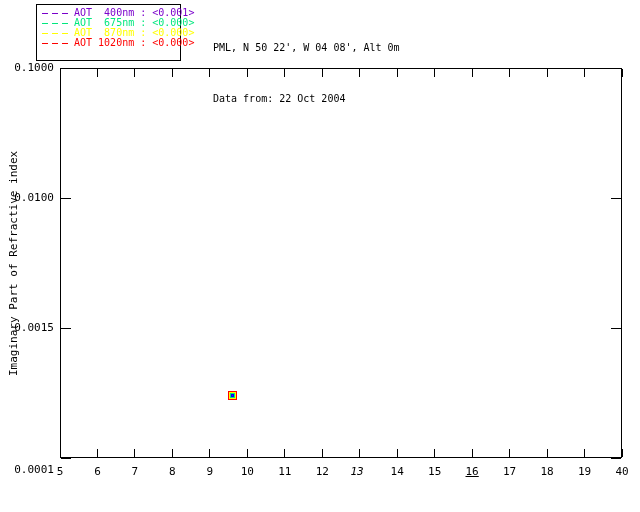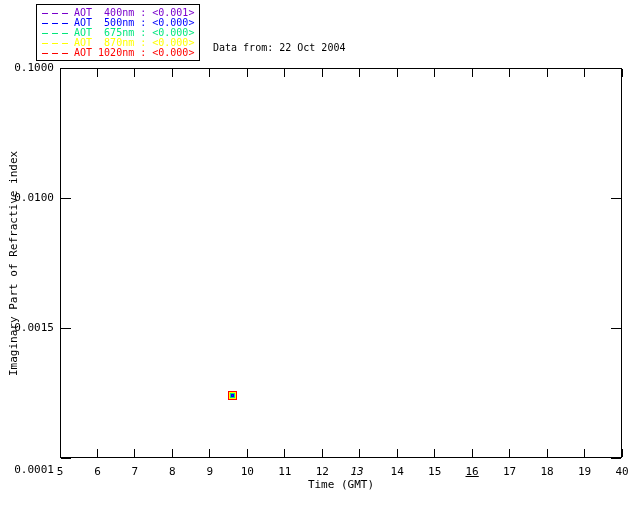--- a/index.html
+++ b/index.html
@@ -1,21 +1,21 @@
 <!DOCTYPE html>
 <html><head>
 <meta charset="utf-8">
 <style>
   html,body{margin:0;padding:0;background:#fff;}
   .canvas{
     position:relative;width:640px;height:512px;background:#ffffff;overflow:hidden;
     font-family:"DejaVu Sans Mono","Liberation Mono",monospace;color:#000;
   }
   .legend{
-    position:absolute;left:36px;top:4px;width:164px;height:57px;
+    position:absolute;left:36px;top:4px;width:145px;height:57px;
     border:1px solid #000;box-sizing:border-box;padding:3px 16px 0 5px;
   }
   .legend-row{display:flex;align-items:center;height:10px;}
   .legend-dash{width:27px;height:1px;margin-right:5px;flex:0 0 auto;}
   .legend-label{font-size:10px;line-height:10px;white-space:pre;letter-spacing:0px;}
   .header{position:absolute;left:213px;top:5px;font-size:10px;line-height:17px;white-space:pre;}
   .frame{
     position:absolute;left:60px;top:68px;width:562px;height:390px;
     border:1px solid #000;box-sizing:border-box;
   }
@@ -35,38 +35,35 @@
 <body>
 
 <div class="canvas">
 
   <div class="legend" id="legend">
       <div class="legend-row">
         <span class="legend-dash" style="background: repeating-linear-gradient(to right, rgb(122, 0, 204) 0px, rgb(122, 0, 204) 6px, transparent 6px, transparent 10px);"></span>
         <span class="legend-label" style="color: rgb(122, 0, 204);">AOT  400nm : &lt;0.001&gt;</span>
       </div>
       <div class="legend-row">
-        <span class="legend-dash" style="background: repeating-linear-gradient(to right, rgb(0, 0, 255) 0px, rgb(0, 0, 255) 6px, transparent 6px, transparent 10px);"></span>
-        <span class="legend-label" style="color: rgb(0, 0, 255);">AOT  500nm : &lt;0.000&gt;</span>
-      </div>
-      <div class="legend-row">
         <span class="legend-dash" style="background: repeating-linear-gradient(to right, rgb(0, 232, 126) 0px, rgb(0, 232, 126) 6px, transparent 6px, transparent 10px);"></span>
         <span class="legend-label" style="color: rgb(0, 232, 126);">AOT  675nm : &lt;0.000&gt;</span>
       </div>
       <div class="legend-row">
         <span class="legend-dash" style="background: repeating-linear-gradient(to right, rgb(255, 255, 0) 0px, rgb(255, 255, 0) 6px, transparent 6px, transparent 10px);"></span>
         <span class="legend-label" style="color: rgb(255, 255, 0);">AOT  870nm : &lt;0.000&gt;</span>
       </div>
       <div class="legend-row">
         <span class="legend-dash" style="background: repeating-linear-gradient(to right, rgb(255, 0, 0) 0px, rgb(255, 0, 0) 6px, transparent 6px, transparent 10px);"></span>
         <span class="legend-label" style="color: rgb(255, 0, 0);">AOT 1020nm : &lt;0.000&gt;</span>
       </div>
     </div>
 
   <div class="header">
+    <div>PML, N 50 22', W 04 08', Alt 0m</div>
     <div>Data from: 22 Oct 2004</div>
   </div>
 
   <div class="frame"></div>
 
   <div id="plot-layer">
       <div class="tick" style="left: 59.5px; top: 449px; width: 1px; height: 8px;"></div>
       <div class="tick" style="left: 59.5px; top: 69px; width: 1px; height: 8px;"></div>
       <div class="xticklabel" style="left: 47px; top: 466px;">5</div>
       <div class="tick" style="left: 96.9667px; top: 449px; width: 1px; height: 8px;"></div>
@@ -126,16 +123,15 @@
       <div class="tick" style="left: 61px; top: 457.5px; width: 10px; height: 1px;"></div>
       <div class="tick" style="left: 611px; top: 457.5px; width: 10px; height: 1px;"></div>
       <div class="yticklabel" style="left: 2px; top: 464px;">0.0001</div>
       <div class="marker" style="left: 227.847px; top: 391.474px; width: 9px; height: 9px; background: rgb(255, 0, 0);"></div>
       <div class="marker" style="left: 228.847px; top: 392.474px; width: 7px; height: 7px; background: rgb(255, 255, 0);"></div>
       <div class="marker" style="left: 229.847px; top: 393.474px; width: 5px; height: 5px; background: rgb(0, 232, 126);"></div>
       <div class="marker" style="left: 230.847px; top: 394.474px; width: 3px; height: 3px; background: rgb(0, 0, 255);"></div>
       <div class="marker" style="left: 231.847px; top: 395.474px; width: 1px; height: 1px; background: rgb(122, 0, 204);"></div>
     </div>
 
-  <div class="xtitle">Time (GMT)</div>
   <div class="ytitle">Imaginary Part of Refractive index</div>
 
 </div>
 
 </body></html>

